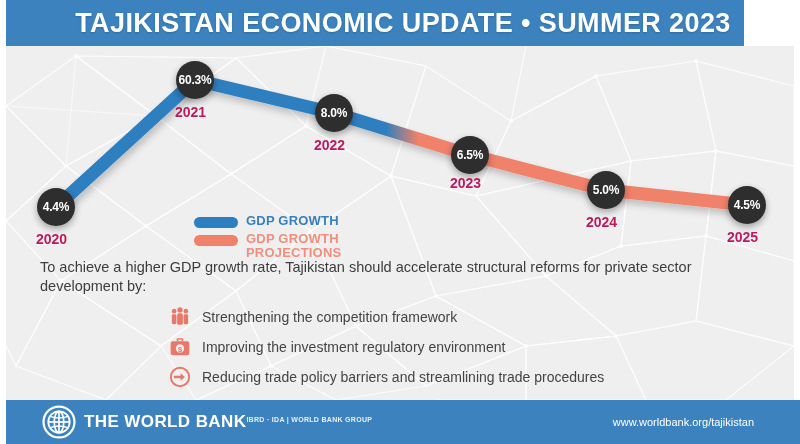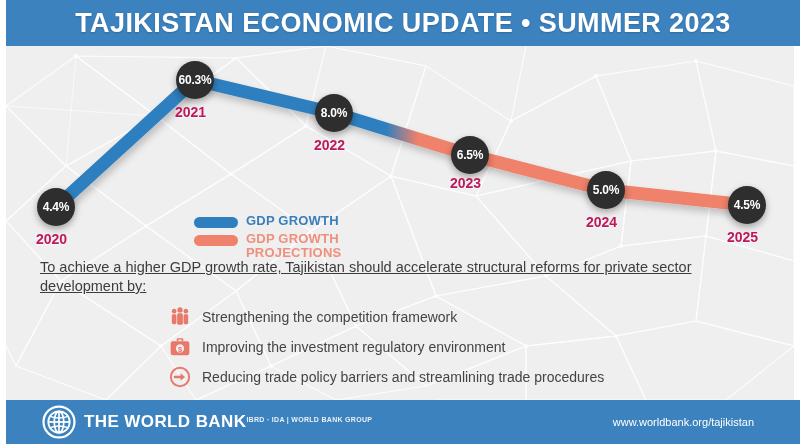--- a/index.html
+++ b/index.html
@@ -14,21 +14,21 @@
   }
   
   .bg-canvas{
     position:absolute;left:6px;top:46px;width:788px;height:354px;
     background:#efefef;
     overflow:hidden;
   }
   .bg-mesh{position:absolute;left:0;top:0;width:788px;height:354px;opacity:.9;}
   
   .header-bar{
-    position:absolute;left:6px;top:0;width:794px;height:46px;
+    position:absolute;left:6px;top:0;width:738px;height:46px;
     background:#3c82be;
   }
   .header-title{
     position:absolute;left:0;top:0;width:794px;height:46px;
     display:flex;align-items:center;justify-content:center;
     color:#ffffff;font-size:27px;font-weight:bold;letter-spacing:.4px;
     white-space:nowrap;
     text-shadow:0 1px 2px rgba(0,0,0,.18);
   }
   
@@ -47,21 +47,21 @@
   }
   
   .legend{position:absolute;left:188px;top:168px;}
   .legend-row{display:flex;align-items:flex-start;margin-bottom:4px;}
   .legend-swatch{width:44px;height:11px;border-radius:6px;margin-top:3px;margin-right:8px;flex:0 0 auto;}
   .legend-label{font-size:13px;font-weight:bold;line-height:14px;letter-spacing:.2px;}
   .legend-label .l2{display:block;}
   
   .body-block{position:absolute;left:40px;top:258px;width:718px;}
   .body-intro{
-    font-size:14.5px;color:#3d3d3d;line-height:19px;text-decoration:underline;
+    font-size:14.5px;color:#3d3d3d;line-height:19px;
   }
   .bullets{margin-top:7px;padding-left:128px;}
   .bullet-row{display:flex;align-items:center;height:28px;margin-bottom:2px;}
   .bullet-icon{width:24px;height:24px;margin-right:10px;flex:0 0 auto;display:flex;align-items:center;justify-content:center;}
   .bullet-text{font-size:14px;color:#444444;line-height:18px;}
   
   .footer-bar{
     position:absolute;left:6px;top:400px;width:794px;height:44px;
     background:#3c82be;display:flex;align-items:center;
   }

